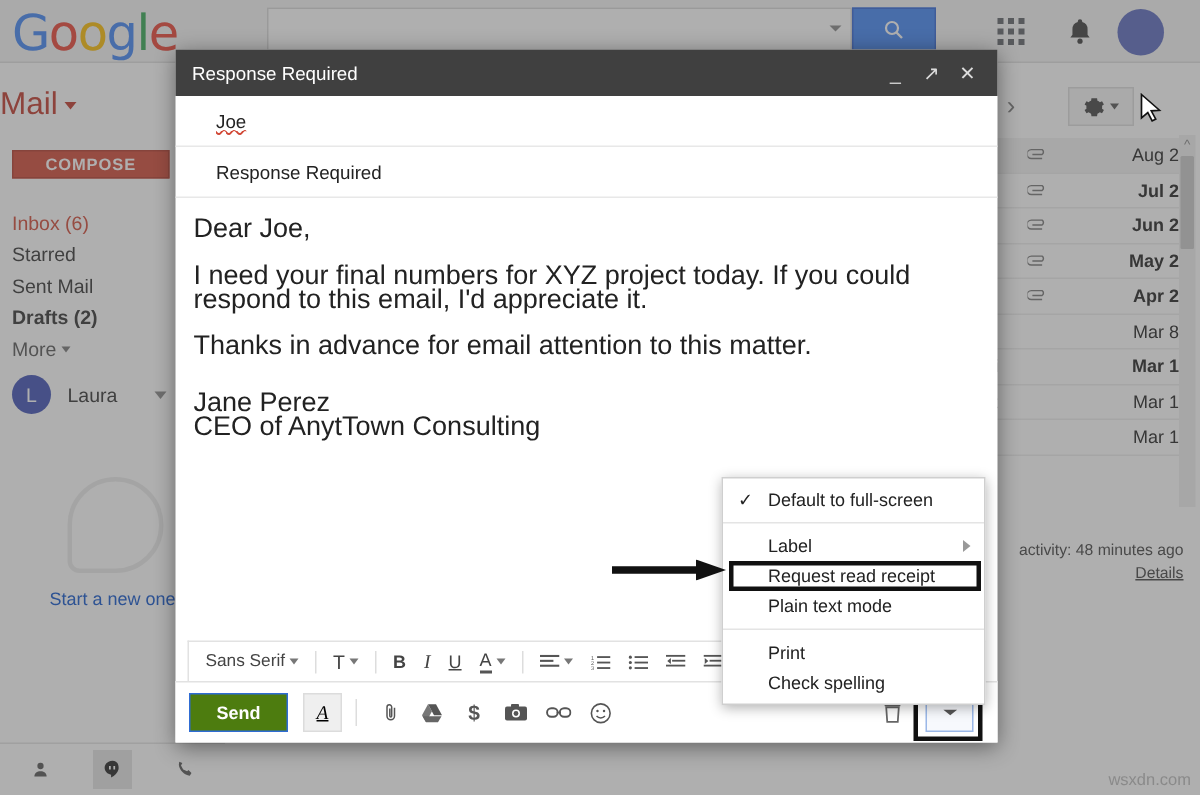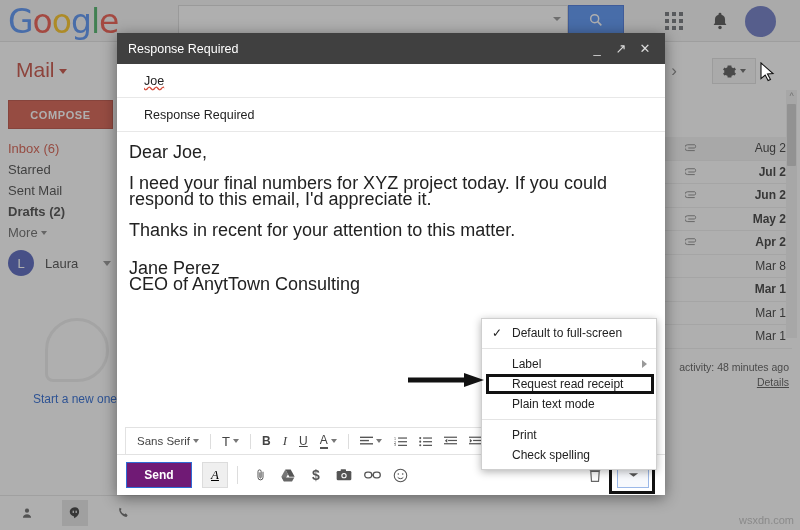--- a/index.html
+++ b/index.html
@@ -24,24 +24,24 @@
   .search-input { width:100%; height:100%; border:0; outline:none; padding:0 24px 0 8px; font-size:13px; color:#333; background:transparent; }
   .search-caret { position:absolute; right:6px; top:11px; width:0;height:0;border-left:4px solid transparent;border-right:4px solid transparent;border-top:4px solid #888; }
   .search-btn { position:absolute; left:568px; top:5px; width:56px; height:29px; background:#4285f4; border:1px solid #3367d6; display:flex;align-items:center;justify-content:center; cursor:pointer;}
   .search-btn svg { width:16px;height:16px; }
 
   .apps-grid { position:absolute; left:665px; top:12px; width:18px; height:18px; display:grid; grid-template-columns:repeat(3,4px); grid-template-rows:repeat(3,4px); gap:3px;}
   .apps-grid i { display:block; width:4px;height:4px;background:#5f6368; }
   .bell { position:absolute; left:709px; top:10px; width:22px;height:22px; }
   .avatar-top { position:absolute; left:745px; top:6px; width:31px;height:31px;border-radius:50%;background:#3f51b5;opacity:.85; }
 
-  .mail-label { position:absolute; left:16px; top:58px; font-size:21px; color:#c0392b; }
+  .mail-label { position:absolute; left:0; top:58px; font-size:21px; color:#c0392b; }
   .mail-caret { display:inline-block; width:0;height:0;border-left:4px solid transparent;border-right:4px solid transparent;border-top:5px solid #c0392b; vertical-align:3px; margin-left:4px;}
 
-  .compose-btn { position:absolute; left:8px; top:100px; width:105px; height:29px; background:#d14836; color:#fff; font-size:11px; font-weight:bold; letter-spacing:.6px; display:flex;align-items:center;justify-content:center; border:1px solid #b33a2b; cursor:pointer;}
+  .compose-btn { position:absolute; left:8px; top:100px; width:105px; height:19px; background:#d14836; color:#fff; font-size:11px; font-weight:bold; letter-spacing:.6px; display:flex;align-items:center;justify-content:center; border:1px solid #b33a2b; cursor:pointer;}
 
   .nav { position:absolute; left:8px; top:138px; width:130px; font-size:13px; color:#333; }
   .nav div { padding:3px 0; cursor:pointer; }
   .nav .sel { color:#d14836; font-weight:normal; }
   .nav .bold { font-weight:bold; }
   .nav .more { color:#555; }
   .nav .more i { display:inline-block;width:0;height:0;border-left:3px solid transparent;border-right:3px solid transparent;border-top:4px solid #777; vertical-align:2px; margin-left:3px;}
 
   .chat-user { position:absolute; left:8px; top:250px; display:flex; align-items:center; gap:11px; width:130px; }
   .chat-ava { width:26px;height:26px;border-radius:50%;background:#3f51b5;color:#fff;font-size:13px;display:flex;align-items:center;justify-content:center; }
@@ -58,21 +58,21 @@
   .nav-next { position:absolute; left:661px; top:58px; width:26px;height:26px; display:flex;align-items:center;justify-content:center; color:#777; font-size:17px; }
   .gear-box { position:absolute; left:712px; top:58px; width:44px;height:26px; border:1px solid #ddd; background:#f5f5f5; display:flex;align-items:center;justify-content:center; gap:3px;}
   .gear-box .caret { width:0;height:0;border-left:3px solid transparent;border-right:3px solid transparent;border-top:4px solid #555; }
 
   .mail-rows { position:absolute; left:655px; top:92px; width:137px; }
   .mrow { height:23.5px; border-bottom:1px solid #ededed; display:flex; align-items:center; font-size:12px; color:#222; padding-right:6px; }
   .mrow .frag { width:22px; font-size:12px; color:#222; }
   .mrow .clip { width:28px; display:flex; justify-content:center; color:#777; }
   .mrow .date { flex:1; text-align:right; }
   .mrow.unread .date, .mrow.unread .frag { font-weight:bold; }
-  .mrow.alt { background:#f2f2f2;margin-top:45px; }
+  .mrow.alt { background:#f2f2f2; }
 
   .scroll-track { position:absolute; left:786px; top:90px; width:11px; height:248px; background:#f1f1f1; }
   .scroll-thumb { position:absolute; left:787px; top:104px; width:9px; height:62px; background:#c9c9c9; border-radius:1px;}
   .scroll-up { position:absolute; left:786px; top:90px; width:11px; height:13px; color:#888; font-size:9px; text-align:center; line-height:13px;}
 
   .activity { position:absolute; left:655px; top:360px; width:140px; font-size:10.5px; color:#444; text-align:right; padding-right:6px; line-height:15px;}
   .activity a { color:#444; text-decoration:underline; }
 
   
   #dim { position:absolute; inset:0; background:rgba(80,80,80,.46); }
@@ -89,21 +89,21 @@
   .cw-body { flex:1; padding:12px; font-size:18px; color:#222; line-height:16px; overflow:hidden; position:relative;}
   .cw-body p { margin-bottom:15px; }
   .cw-body p.tight { margin-bottom:0; }
 
   .fmt-bar { height:27px; margin:0 8px; border:1px solid #e2e2e2; border-bottom:none; background:#fff; display:flex; align-items:center; padding:0 6px; gap:2px; font-size:11.5px; color:#444;}
   .fmt-item { height:21px; display:flex; align-items:center; justify-content:center; padding:0 5px; cursor:pointer; gap:3px; }
   .fmt-sep { width:1px; height:15px; background:#ddd; margin:0 4px; }
   .mini-caret { width:0;height:0;border-left:3px solid transparent;border-right:3px solid transparent;border-top:4px solid #777; }
 
   .send-bar { height:41px; border-top:1px solid #e2e2e2; display:flex; align-items:center; padding:0 9px; gap:2px; position:relative; background:#fff;}
-  .send-btn { width:66px; height:26px; background:#701a75; color:#fff; font-size:12px; font-weight:bold; border:1px solid #2f6cd4; display:flex; align-items:center; justify-content:center; cursor:pointer;}
+  .send-btn { width:66px; height:26px; background:#4d7c0f; color:#fff; font-size:12px; font-weight:bold; border:1px solid #2f6cd4; display:flex; align-items:center; justify-content:center; cursor:pointer;}
   .fmt-toggle { width:26px; height:26px; margin-left:8px; background:#efefef; border:1px solid #dcdcdc; display:flex; align-items:center; justify-content:center; font-size:13px; font-style:italic; font-family:"Liberation Serif", serif; text-decoration:underline; cursor:pointer;}
   .sb-sep { width:1px; height:18px; background:#ddd; margin:0 7px; }
   .sb-ic { width:26px; height:26px; display:flex; align-items:center; justify-content:center; color:#555; cursor:pointer;}
   .trash { position:absolute; right:58px; top:8px; width:24px;height:24px; display:flex;align-items:center;justify-content:center; color:#666; }
   .more-btn { position:absolute; right:16px; top:7px; width:32px; height:26px; border:1px solid #9bb8e8; background:#f7f9fd; display:flex; align-items:center; justify-content:center; }
   .more-box { position:absolute; right:10px; top:1px; width:46px; height:38px; border:3px solid #111; }
 
   
   #menu { position:absolute; left:481px; top:318px; width:176px; background:#fff; border:1px solid #cfcfcf; box-shadow:0 2px 8px rgba(0,0,0,.3); font-size:12px; color:#222; padding:4px 0; }
   .mi { height:20px; display:flex; align-items:center; padding:0 10px 0 30px; position:relative; cursor:pointer; white-space:nowrap;}
@@ -308,21 +308,21 @@
     <div class="cw-field">
       <span class="misspell">Joe</span>
     </div>
     <div class="cw-field">
       <span>Response Required</span>
     </div>
 
     <div class="cw-body">
       <p>Dear Joe,</p>
       <p>I need your final numbers for XYZ project today. If you could respond to this email, I'd appreciate it.</p>
-      <p>Thanks in recent for your attention to this matter.</p>
+      <p>Thanks in advance for email attention to this matter.</p>
       <p class="tight" style="margin-top:22px">Jane Perez</p>
       <p class="tight">CEO of AnytTown Consulting</p>
     </div>
 
     <div class="fmt-bar">
       <div class="fmt-item">
         <span>Sans Serif</span>
           <i class="mini-caret"></i>
       </div>
       <div class="fmt-sep"></div>

